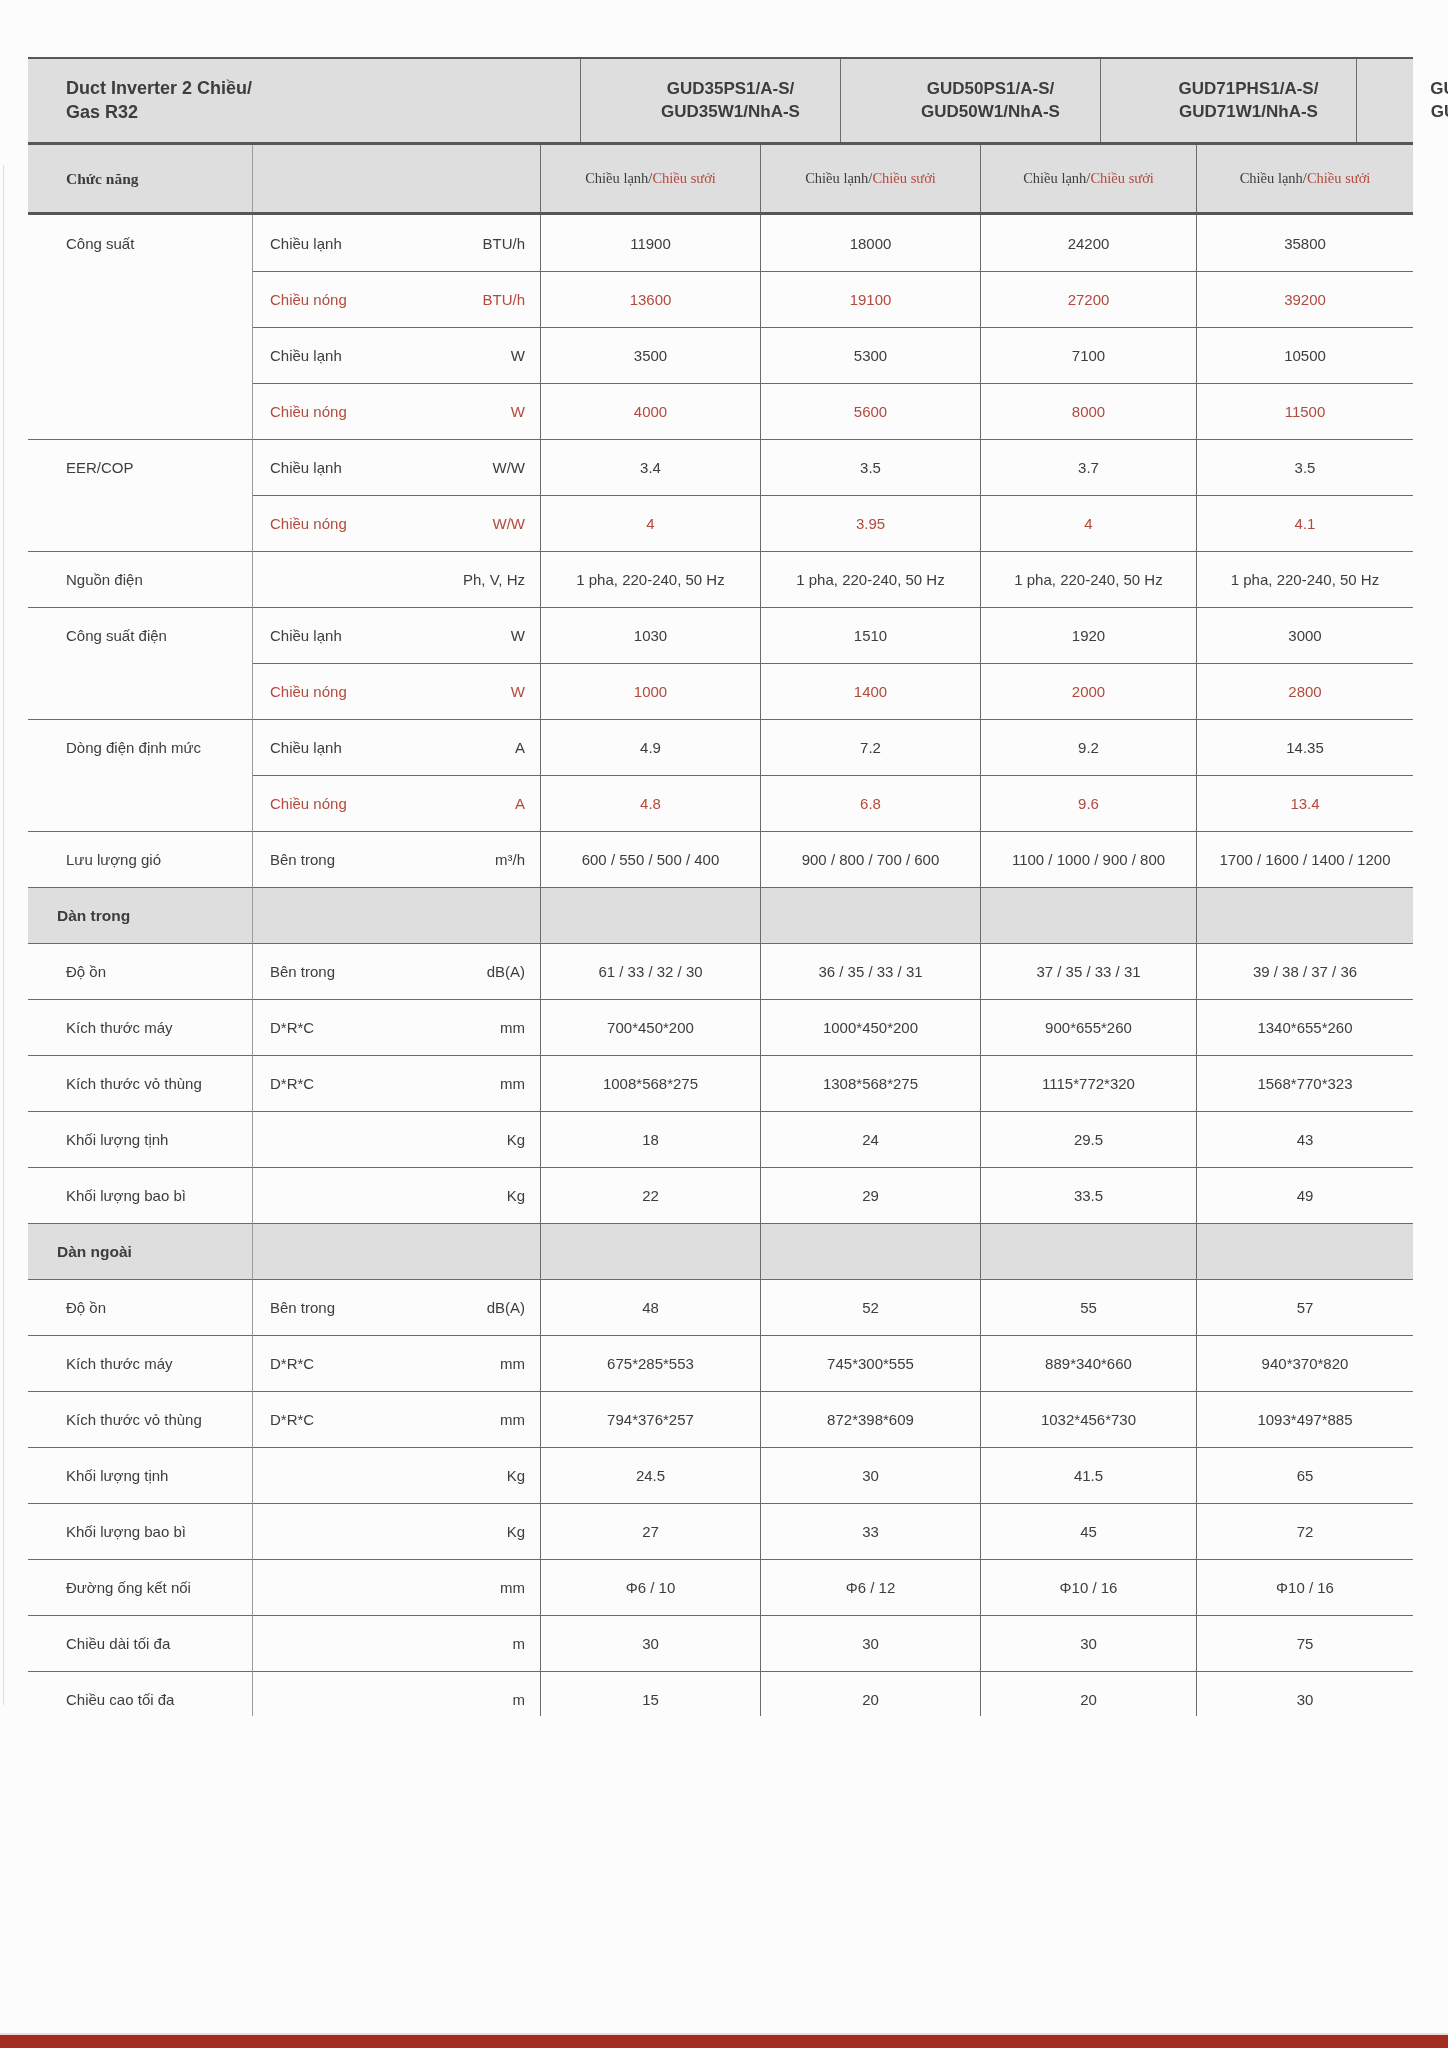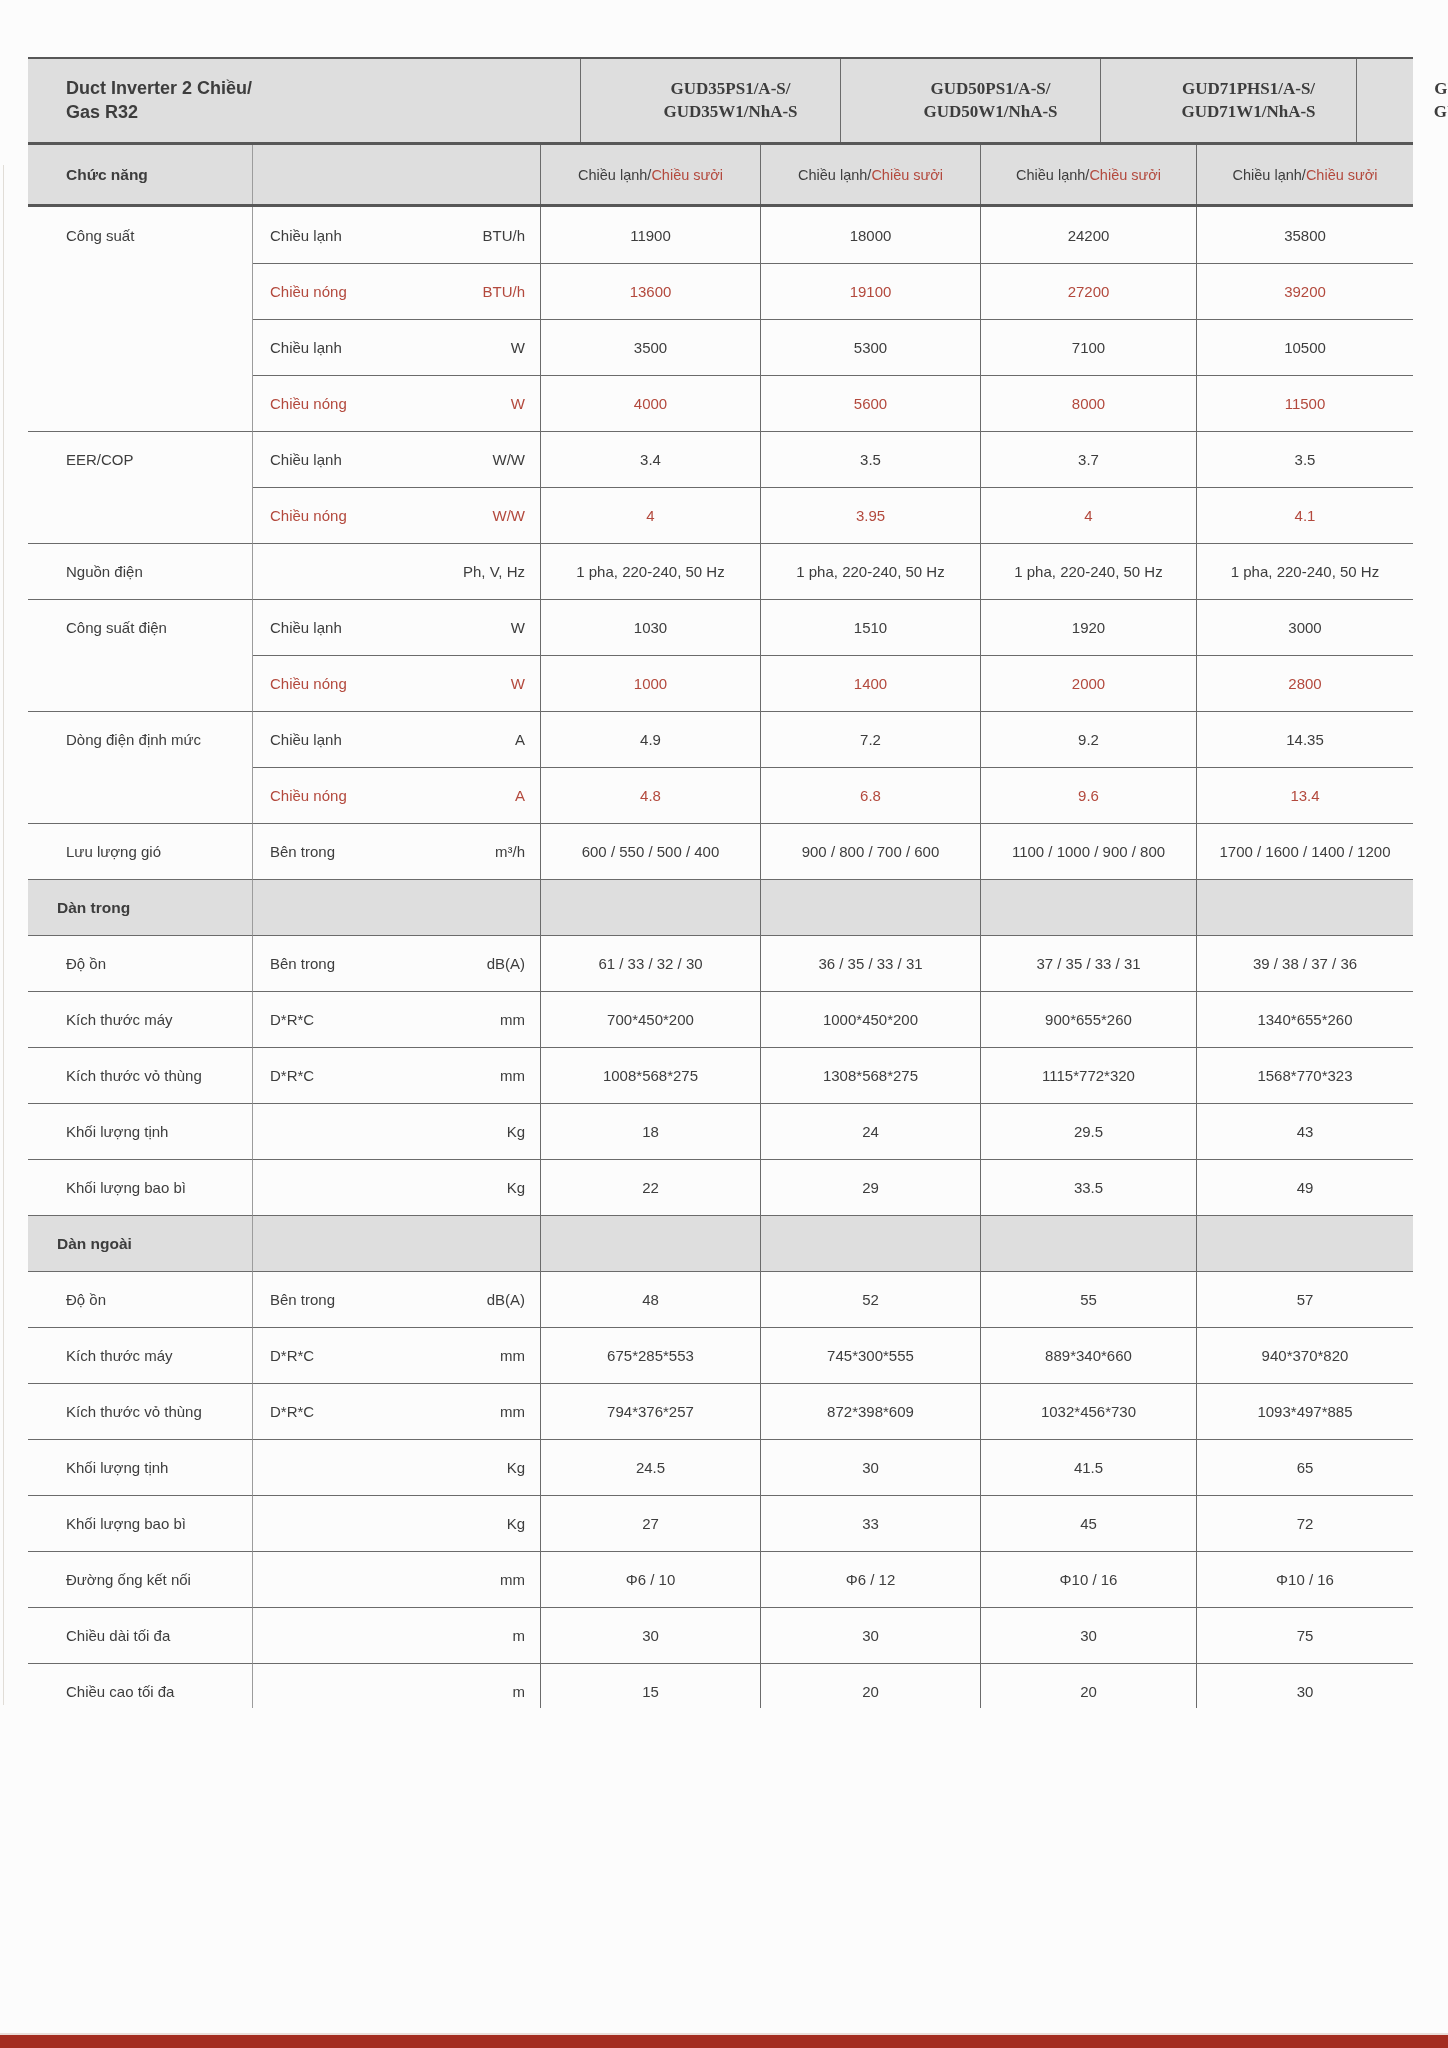--- a/index.html
+++ b/index.html
@@ -15,24 +15,24 @@
   .page{
     position:relative;width:1448px;height:2048px;background:#fcfcfc;overflow:hidden;
     font-family:"Liberation Sans","DejaVu Sans",sans-serif;color:var(--ink);
   }
   .scan-edge{position:absolute;left:3px;top:165px;width:1px;height:1540px;background:#d9d5cd;opacity:.8;}
   .spec-table{position:absolute;left:28px;top:57px;width:1385px;}
   .grid{display:grid;grid-template-columns:225px 288px 220px 220px 216px 216px;}
   
   .model-band{height:88px;background:var(--band);border-top:2px solid var(--dark);border-bottom:3px solid var(--dark);box-sizing:border-box;gap:40px;}
   .title-cell{grid-column:1/3;display:flex;flex-direction:column;justify-content:center;padding-left:38px;font-weight:bold;font-size:18px;line-height:1.3;border-right:1px solid var(--line);box-sizing:border-box;}
-  .model-cell{display:flex;flex-direction:column;justify-content:center;align-items:center;text-align:center;font-weight:bold;font-size:17px;line-height:1.35;border-right:1px solid var(--line);box-sizing:border-box;font-family:Liberation Serif, serif;}
+  .model-cell{display:flex;flex-direction:column;justify-content:center;align-items:center;text-align:center;font-weight:bold;font-size:17px;line-height:1.35;border-right:1px solid var(--line);box-sizing:border-box;}
   .model-cell:last-child{border-right:none;}
   
-  .func-band{height:62px;background:var(--band);border-bottom:3px solid var(--dark);box-sizing:border-box;}
+  .func-band{height:70px;background:var(--band);border-bottom:3px solid var(--dark);box-sizing:border-box;font-family:Liberation Serif, serif;}
   .func-label{display:flex;align-items:center;padding-left:38px;font-weight:bold;font-size:15.5px;border-right:1px solid var(--lightline);box-sizing:border-box;}
   .func-sub{border-right:1px solid var(--line);box-sizing:border-box;}
   .func-val{display:flex;align-items:center;justify-content:center;font-size:14.5px;border-right:1px solid var(--line);box-sizing:border-box;white-space:pre;}
   .func-val:last-child{border-right:none;}
   .func-val .red{color:var(--red);}
   
   .rows{height:1501px;overflow:hidden;}
   .row{display:grid;grid-template-columns:225px 288px 220px 220px 216px 216px;height:56px;box-sizing:border-box;}
   .row .c{box-sizing:border-box;border-top:1px solid var(--line);display:flex;align-items:center;font-size:15px;}
   .rows .row:first-child .c{border-top:none;}

